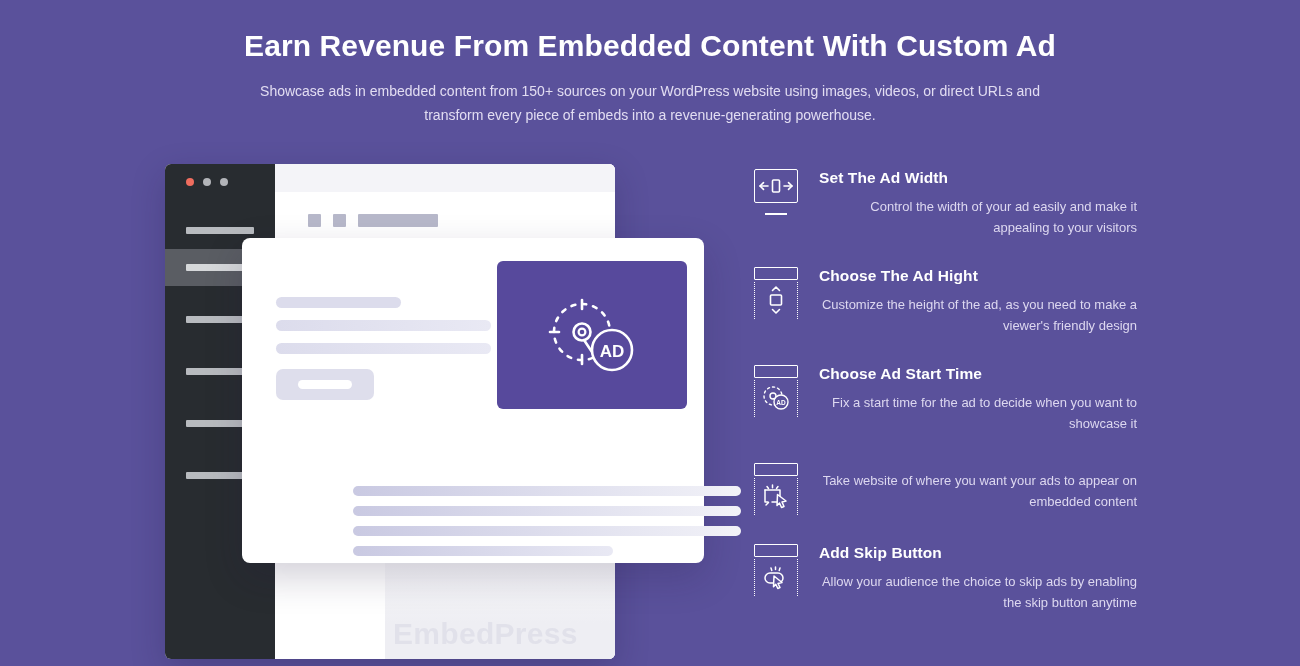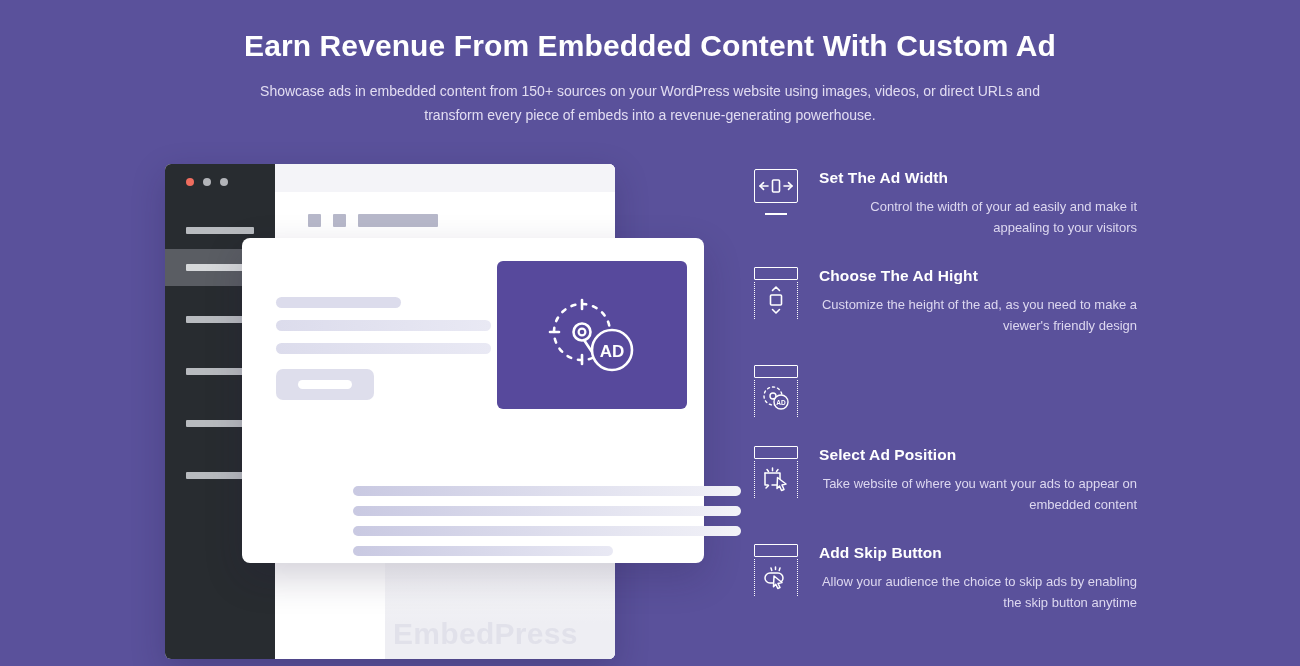--- a/index.html
+++ b/index.html
@@ -440,20 +440,22 @@
               <circle cx="13" cy="12" r="9" stroke-dasharray="2.2 3"></circle>
               <circle cx="13" cy="12" r="3"></circle>
               <line x1="14" y1="14.5" x2="17" y2="19"></line>
               <circle cx="21" cy="18" r="7" fill="#5a519b"></circle>
             </g>
             <text x="21" y="21" font-family="'Liberation Sans', sans-serif" font-size="6.5" font-weight="bold" fill="#ffffff" text-anchor="middle">AD</text>
           </svg>
         </div>
       </div>
       <div class="feature-text">
+        <div class="feature-title">Choose Ad Start Time</div>
+        <div class="feature-desc">Fix a start time for the ad to decide when you want to showcase it</div>
       </div>
     </div>
 
     <div class="feature">
       <div class="feature-icon">
         <div class="ic-topbar"></div>
         <div class="ic-dashsides"></div>
         <div class="ic-glyph">
           <svg width="32" height="30" viewBox="0 0 32 30">
             <g fill="none" stroke="#ffffff" stroke-width="1.5" stroke-linecap="round" stroke-linejoin="round">
@@ -462,21 +464,20 @@
               <line x1="7" y1="5.5" x2="8.5" y2="7.5"></line>
               <line x1="12.5" y1="4" x2="12.5" y2="6.8"></line>
               <line x1="18" y1="5.5" x2="16.5" y2="7.5"></line>
               <line x1="6" y1="24" x2="8.5" y2="21.5"></line>
               <path d="M17.5 13.5 L26 20 L22 21 L24 25.5 L21.5 26.5 L19.5 22 L17 24.5 Z" fill="#5a519b"></path>
             </g>
           </svg>
         </div>
       </div>
       <div class="feature-text">
-        <div class="feature-title">Select Ad Position</div>
         <div class="feature-desc">Take website of where you want your ads to appear on embedded content</div>
       </div>
     </div>
 
     <div class="feature">
       <div class="feature-icon">
         <div class="ic-topbar"></div>
         <div class="ic-dashsides"></div>
         <div class="ic-glyph">
           <svg width="32" height="28" viewBox="0 0 32 28">

